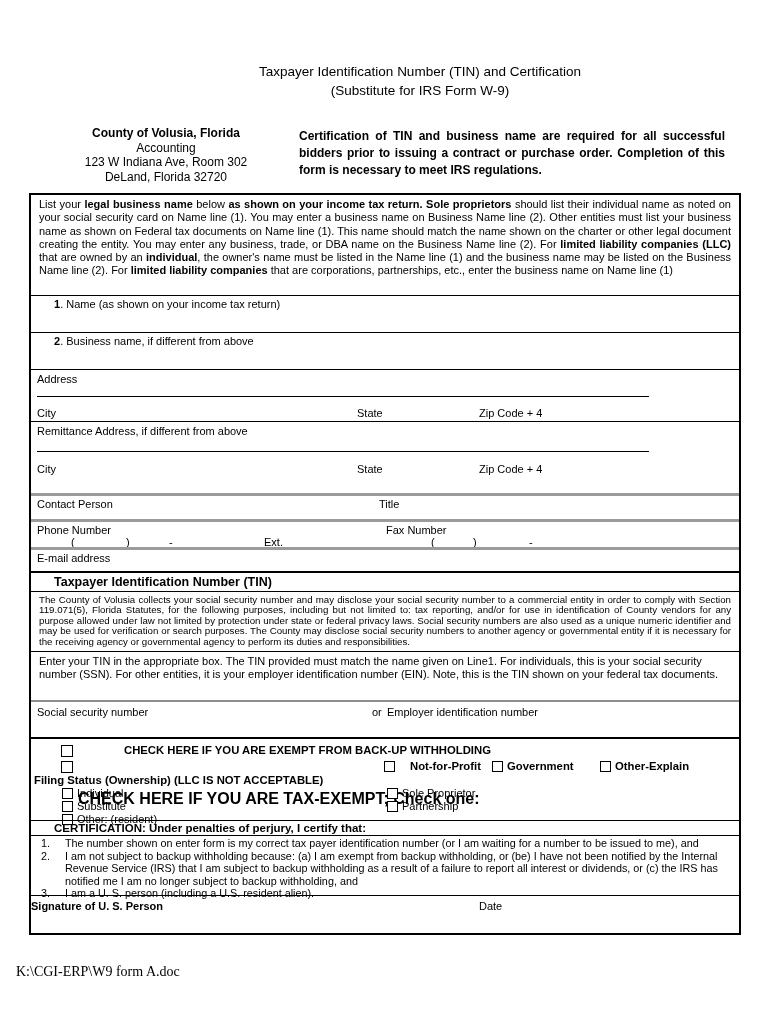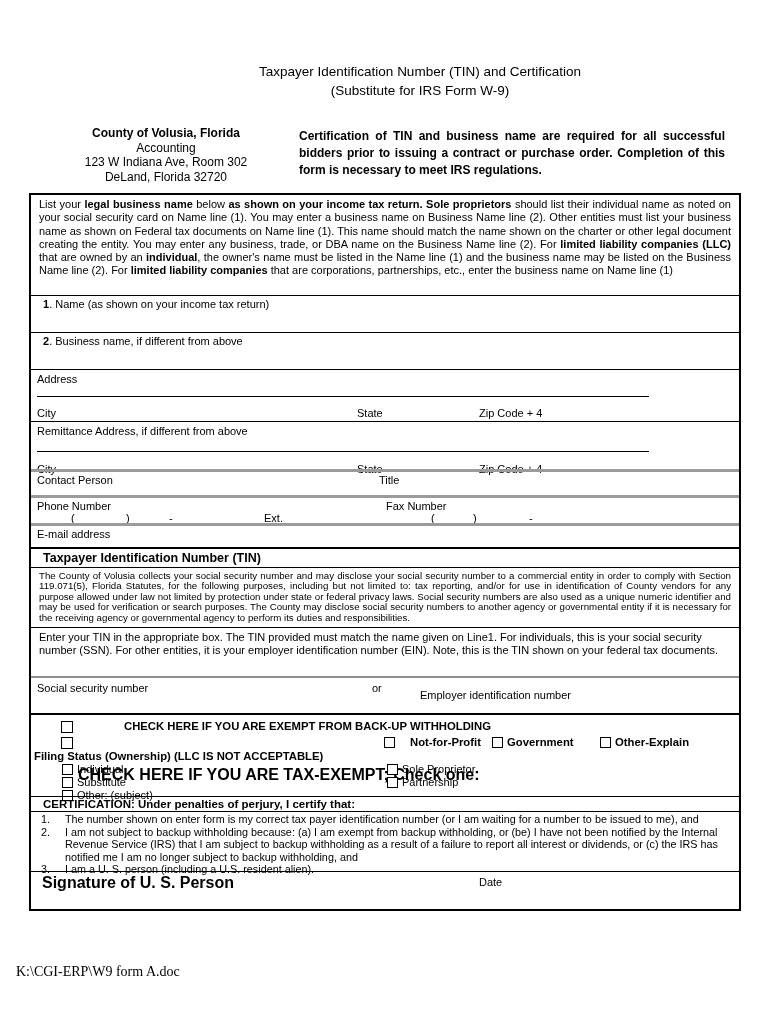--- a/index.html
+++ b/index.html
@@ -13,30 +13,30 @@
     font-weight:normal; font-size:13.5px; line-height:19px;padding-left:35px; }
   .agency { position:absolute; top:126px; left:55px; width:222px; text-align:center;
     font-size:12px; line-height:14.5px; }
   .agency .agency-name { font-weight:bold; }
   .cert-note { position:absolute; top:128px; left:299px; width:426px;
     font-size:12px; font-weight:bold; line-height:17px; text-align:justify; }
   
   .form-table { position:absolute; top:193px; left:29px; width:712px;
     border:2px solid #000; box-sizing:border-box; background:#fff; }
   .row { position:relative; box-sizing:border-box; border-top:1px solid #000;
-    padding:2px 6px 0 12px; font-size:11px; line-height:13px; }
+    padding:2px 6px 0 23px; font-size:11px; line-height:13px; }
   .row.first { border-top:none; }
   .row.gray-top { border-top:3px solid #9b9b9b; }
   .row.gray2-top { border-top:2px solid #8f8f8f; }
   .row.black2-top { border-top:2px solid #000; }
   .intro { height:100px; font-size:11px; line-height:13.3px; text-align:justify; padding:3px 8px 0 8px; }
   .r-name { height:37px; }
   .r-biz { height:37px; }
   .r-addr { height:52px; padding:16px; }
-  .r-remit { height:48px; padding:0; }
+  .r-remit { height:72px; padding:0; }
   .r-contact { height:26px; padding:0; }
   .r-phone { height:28px; padding:0; }
   .r-email { height:24px; padding:0; }
   .r-tinhead { height:20px; font-size:12.5px; font-weight:bold; padding-top:3px; }
   .r-privacy { height:60px; font-size:9.7px; line-height:10.4px; text-align:justify; padding:3px 8px 0 8px; }
   .r-entertin { height:49px; font-size:11px; line-height:13px; padding:3px 8px 0 8px; }
   .r-ssn { height:37px; padding:0; }
   .r-checks { height:83px; padding:0; }
   .r-certhead { height:15px; font-size:11.5px; font-weight:bold; padding-top:1px; }
   .r-certitems { height:60px; font-size:10.8px; line-height:12.6px; padding:1px 6px 0 0; }
@@ -120,21 +120,21 @@
 
     <div class="row r-tinhead black2-top">Taxpayer Identification Number (TIN)</div>
 
     <div class="row r-privacy">The County of Volusia collects your social security number and may disclose your social security number to a commercial entity in order to comply with Section 119.071(5), Florida Statutes, for the following purposes, including but not limited to: tax reporting, and/or for use in identification of County vendors for any purpose allowed under law not limited by protection under state or federal privacy laws. Social security numbers are also used as a unique numeric identifier and may be used for verification or search purposes. The County may disclose social security numbers to another agency or governmental entity if it is necessary for the receiving agency or governmental agency to perform its duties and responsibilities.</div>
 
     <div class="row r-entertin">Enter your TIN in the appropriate box.  The TIN provided must match the name given on Line1.  For individuals, this is your social security number (SSN).  For other entities, it is your employer identification number (EIN).  Note, this is the TIN shown on your federal tax documents.</div>
 
     <div class="row r-ssn gray2-top">
       <span class="abs" style="left:6px; top:4px;">Social security number</span>
       <span class="abs" style="left:341px; top:4px;">or</span>
-      <span class="abs" style="left:389px; top:4px;margin-top:7px;">Employer identification number</span>
+      <span class="abs" style="left:356px; top:4px;">Employer identification number</span>
     </div>
 
     <div class="row r-checks black2-top">
       <span class="cb big" style="left:30px; top:6px;"></span>
       <span class="abs bold" style="left:47px; top:5px; font-size:11.3px;margin-left:46px;">CHECK HERE IF YOU ARE EXEMPT  FROM BACK-UP WITHHOLDING</span>
 
       <span class="cb big" style="left:30px; top:22px;"></span>
       <span class="abs bold" style="left:47px; top:21px; font-size:16px;margin-top:32px;">CHECK HERE IF YOU ARE TAX-EXEMPT;  Check one:</span>
       <span class="cb" style="left:353px; top:22px;"></span>
       <span class="abs bold" style="left:368px; top:21px; font-size:11.3px;padding-left:11px;">Not-for-Profit</span>
@@ -149,42 +149,42 @@
       <span class="abs" style="left:46px; top:48px;">Individual</span>
       <span class="cb" style="left:356px; top:49px;"></span>
       <span class="abs" style="left:371px; top:48px;">Sole Proprietor</span>
 
       <span class="cb" style="left:31px; top:62px;"></span>
       <span class="abs" style="left:46px; top:61px;">Substitute</span>
       <span class="cb" style="left:356px; top:62px;"></span>
       <span class="abs" style="left:371px; top:61px;">Partnership</span>
 
       <span class="cb" style="left:31px; top:75px;"></span>
-      <span class="abs" style="left:46px; top:74px;">Other: (subject)</span>
+      <span class="abs" style="left:46px; top:74px;">Other: (resident)</span>
     </div>
 
     <div class="row r-certhead">CERTIFICATION:  Under penalties of perjury, I certify that:</div>
 
     <div class="row r-certitems">
       <div class="cert-item">
         <span class="num">1.</span>
         <span>The number shown on enter form is my correct tax payer identification number (or I am waiting for a number to be issued to me), and</span>
       </div>
       <div class="cert-item">
         <span class="num">2.</span>
         <span>I am not subject to backup withholding because: (a) I am exempt from backup withholding, or (be) I have not been notified by the Internal Revenue Service (IRS) that I am subject to backup withholding as a result of a failure to report all interest or dividends, or (c) the IRS has notified me I am no longer subject to backup withholding, and</span>
       </div>
       <div class="cert-item">
         <span class="num">3.</span>
         <span>I am a U. S. person (including a U.S. resident alien).</span>
       </div>
     </div>
 
     <div class="row r-sign">
-      <span class="abs bold" style="left:11px; top:4px; font-size:16px;text-align:center;">Signature of U. S. Person</span>
+      <span class="abs bold" style="left:0; top:4px; font-size:11px;text-align:center;">Signature of U. S. Person</span>
       <span class="abs" style="left:448px; top:4px;">Date</span>
     </div>
 
   </div>
 
   <div class="footer">K:\CGI-ERP\W9 form A.doc</div>
 
 </div>
 
 </body></html>

